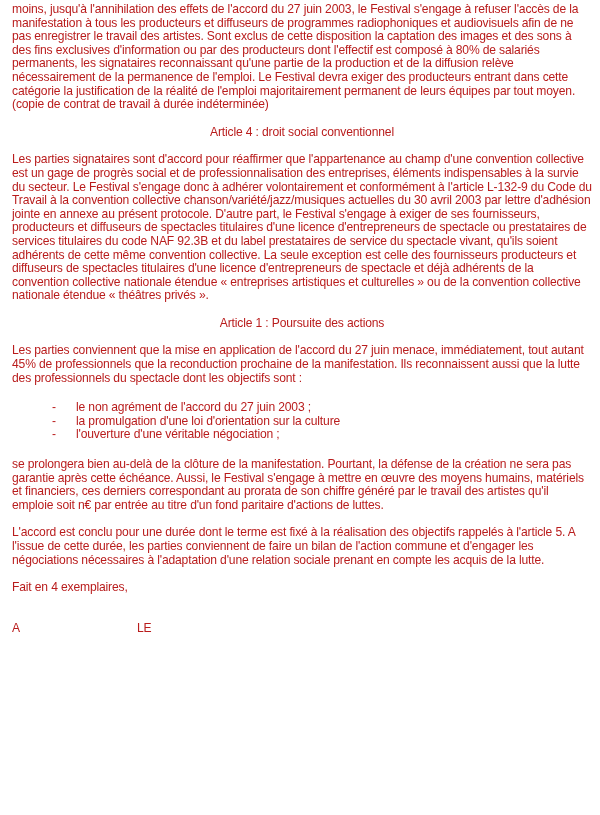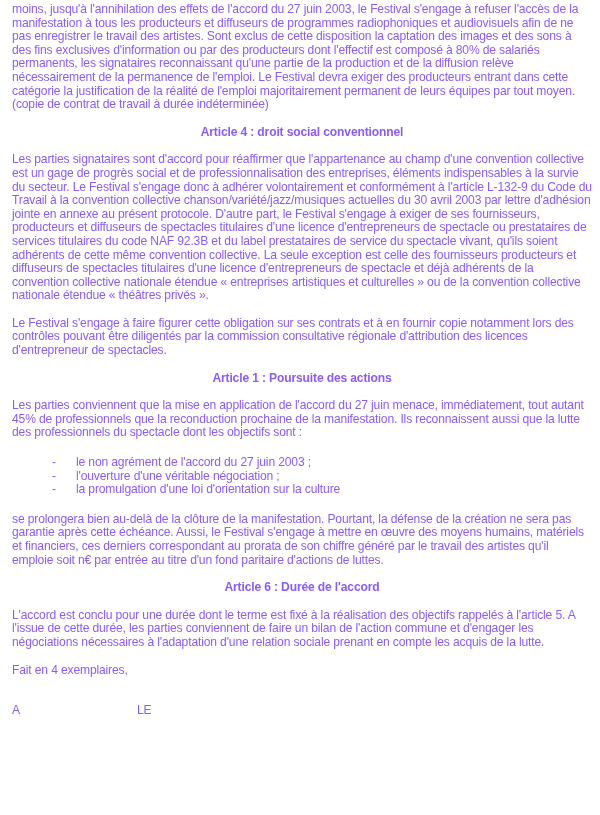--- a/index.html
+++ b/index.html
@@ -1,62 +1,60 @@
 <!DOCTYPE html>
 <html><head>
 <meta charset="utf-8">
 <style>
   html, body { margin: 0; padding: 0; background: #ffffff; }
   body { width: 600px; height: 815px; overflow: hidden; position: relative; }
   .page {
     position: absolute; left: 12px; top: 3px; width: 580px;
     font-family: "Liberation Sans", sans-serif;
-    font-size: 12.1px; line-height: 13.6px; color: #8b5cf6;
+    font-size: 12.1px; line-height: 13.6px; color: #b91c1c;
     letter-spacing: -0.15px;
   }
   p { margin: 0; }
   .para { margin-bottom: 14px; }
   .heading {
-    text-align: center; font-weight: bold; margin: 0 0 14px 0;
+    text-align: center; font-weight: normal; margin: 0 0 14px 0;
     font-size: 12.1px;
   }
   ul.dash { list-style: none; margin: 16px; padding: 0 0 0 24px; }
   ul.dash li { position: relative; padding-left: 24px; }
   ul.dash li::before { content: "-"; position: absolute; left: 0; }
   .sig-row { position: relative; height: 14px; margin-top: 27px; }
   .sig-a { position: absolute; left: 0; }
   .sig-le { position: absolute; left: 125px; }
   .fait { margin-top: 4px; }
 </style>
 </head>
 <body>
 
 <div class="page">
 
   <p class="para">moins, jusqu'à l'annihilation des effets de l'accord du 27 juin 2003, le Festival s'engage à refuser l'accès de la manifestation à tous les producteurs et diffuseurs de programmes radiophoniques et audiovisuels afin de ne pas enregistrer le travail des artistes. Sont exclus de cette disposition la captation des images et des sons à des fins exclusives d'information ou par des producteurs dont l'effectif est composé à 80% de salariés permanents, les signataires reconnaissant qu'une partie de la production et de la diffusion relève nécessairement de la permanence de l'emploi. Le Festival devra exiger des producteurs entrant dans cette catégorie la justification de la réalité de l'emploi majoritairement permanent de leurs équipes par tout moyen. (copie de contrat de travail à durée indéterminée)</p>
 
   <section>
     <h2 class="heading">Article 4 : droit social conventionnel</h2>
     <p class="para">Les parties signataires sont d'accord pour réaffirmer que l'appartenance au champ d'une convention collective est un gage de progrès social et de professionnalisation des entreprises, éléments indispensables à la survie du secteur. Le Festival s'engage donc à adhérer volontairement et conformément à l'article L-132-9 du Code du Travail à la convention collective chanson/variété/jazz/musiques actuelles du 30 avril 2003 par lettre d'adhésion jointe en annexe au présent protocole. D'autre part, le Festival s'engage à exiger de ses fournisseurs, producteurs et diffuseurs de spectacles titulaires d'une licence d'entrepreneurs de spectacle ou prestataires de services titulaires du code NAF 92.3B et du label prestataires de service du spectacle vivant, qu'ils soient adhérents de cette même convention collective. La seule exception est celle des fournisseurs producteurs et diffuseurs de spectacles titulaires d'une licence d'entrepreneurs de spectacle et déjà adhérents de la convention collective nationale étendue « entreprises artistiques et culturelles » ou de la convention collective nationale étendue « théâtres privés ».</p>
-    <p class="para">Le Festival s'engage à faire figurer cette obligation sur ses contrats et à en fournir copie notamment lors des contrôles pouvant être diligentés par la commission consultative régionale d'attribution des licences d'entrepreneur de spectacles.</p>
   </section>
 
   <section>
     <h2 class="heading">Article 1 : Poursuite des actions</h2>
     <p>Les parties conviennent que la mise en application de l'accord du 27 juin menace, immédiatement, tout autant 45% de professionnels que la reconduction prochaine de la manifestation. Ils reconnaissent aussi que la lutte des professionnels du spectacle dont les objectifs sont :</p>
     <ul class="dash">
       <li>le non agrément de l'accord du 27 juin 2003 ;</li>
+      <li>la promulgation d'une loi d'orientation sur la culture</li>
       <li>l'ouverture d'une véritable négociation ;</li>
-      <li>la promulgation d'une loi d'orientation sur la culture</li>
     </ul>
     <p class="para">se prolongera bien au-delà de la clôture de la manifestation. Pourtant, la défense de la création ne sera pas garantie après cette échéance. Aussi, le Festival s'engage à mettre en œuvre des moyens humains, matériels et financiers, ces derniers correspondant au prorata de son chiffre généré par le travail des artistes qu'il emploie soit n€ par entrée au titre d'un fond paritaire d'actions de luttes.</p>
   </section>
 
   <section>
-    <h2 class="heading">Article 6 : Durée de l'accord</h2>
     <p class="para">L'accord est conclu pour une durée dont le terme est fixé à la réalisation des objectifs rappelés à l'article 5. A l'issue de cette durée, les parties conviennent de faire un bilan de l'action commune et d'engager les négociations nécessaires à l'adaptation d'une relation sociale prenant en compte les acquis de la lutte.</p>
   </section>
 
   <p class="fait">Fait en 4 exemplaires,</p>
 
   <div class="sig-row">
     <span class="sig-a">A</span>
     <span class="sig-le">LE</span>
   </div>
 

